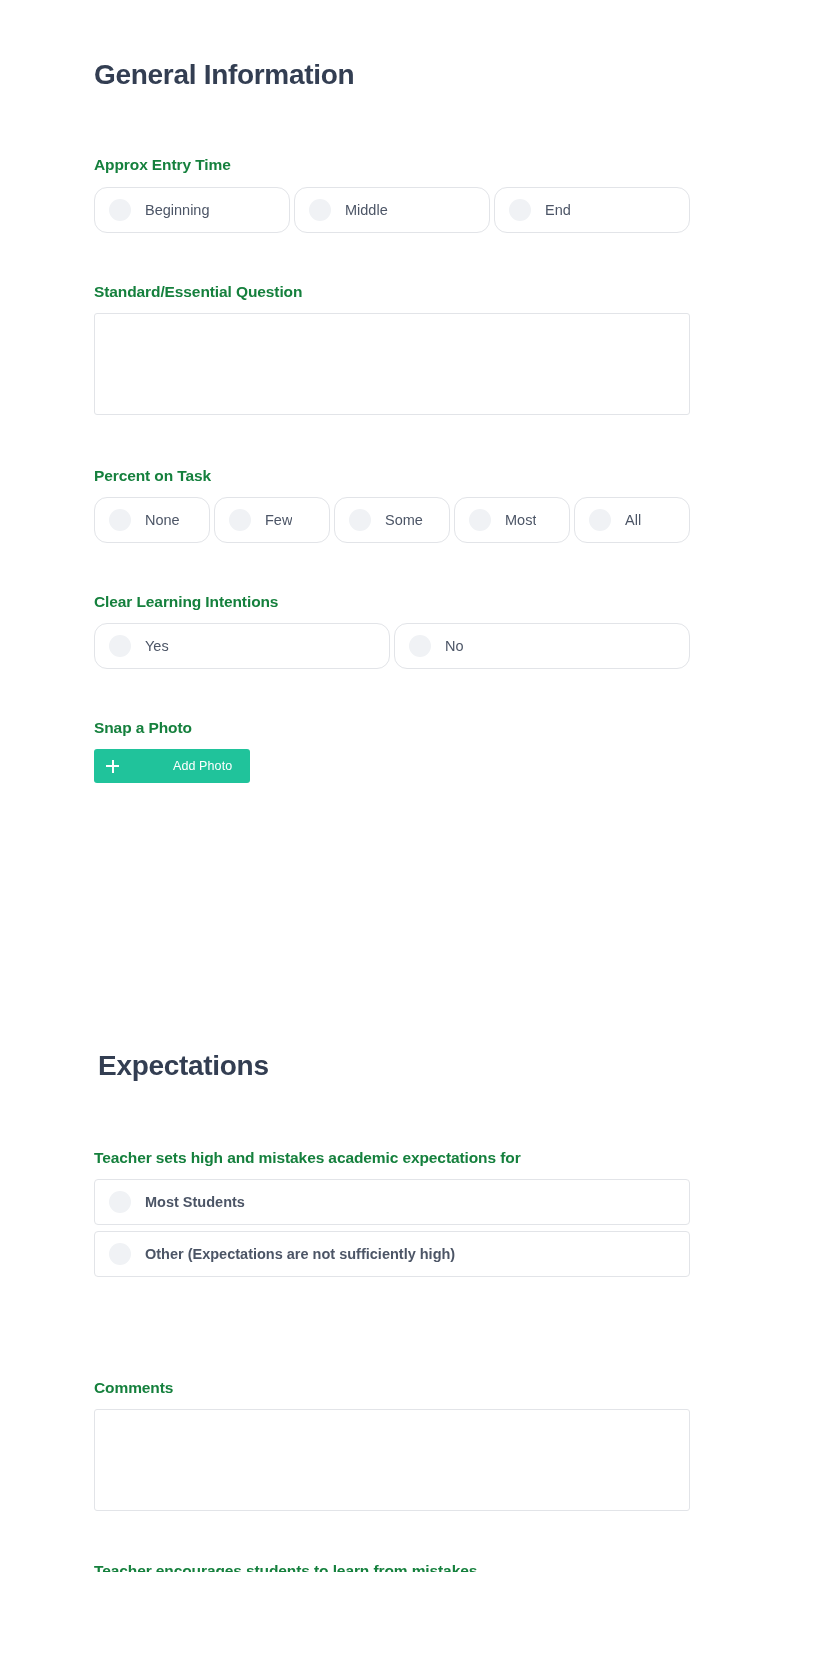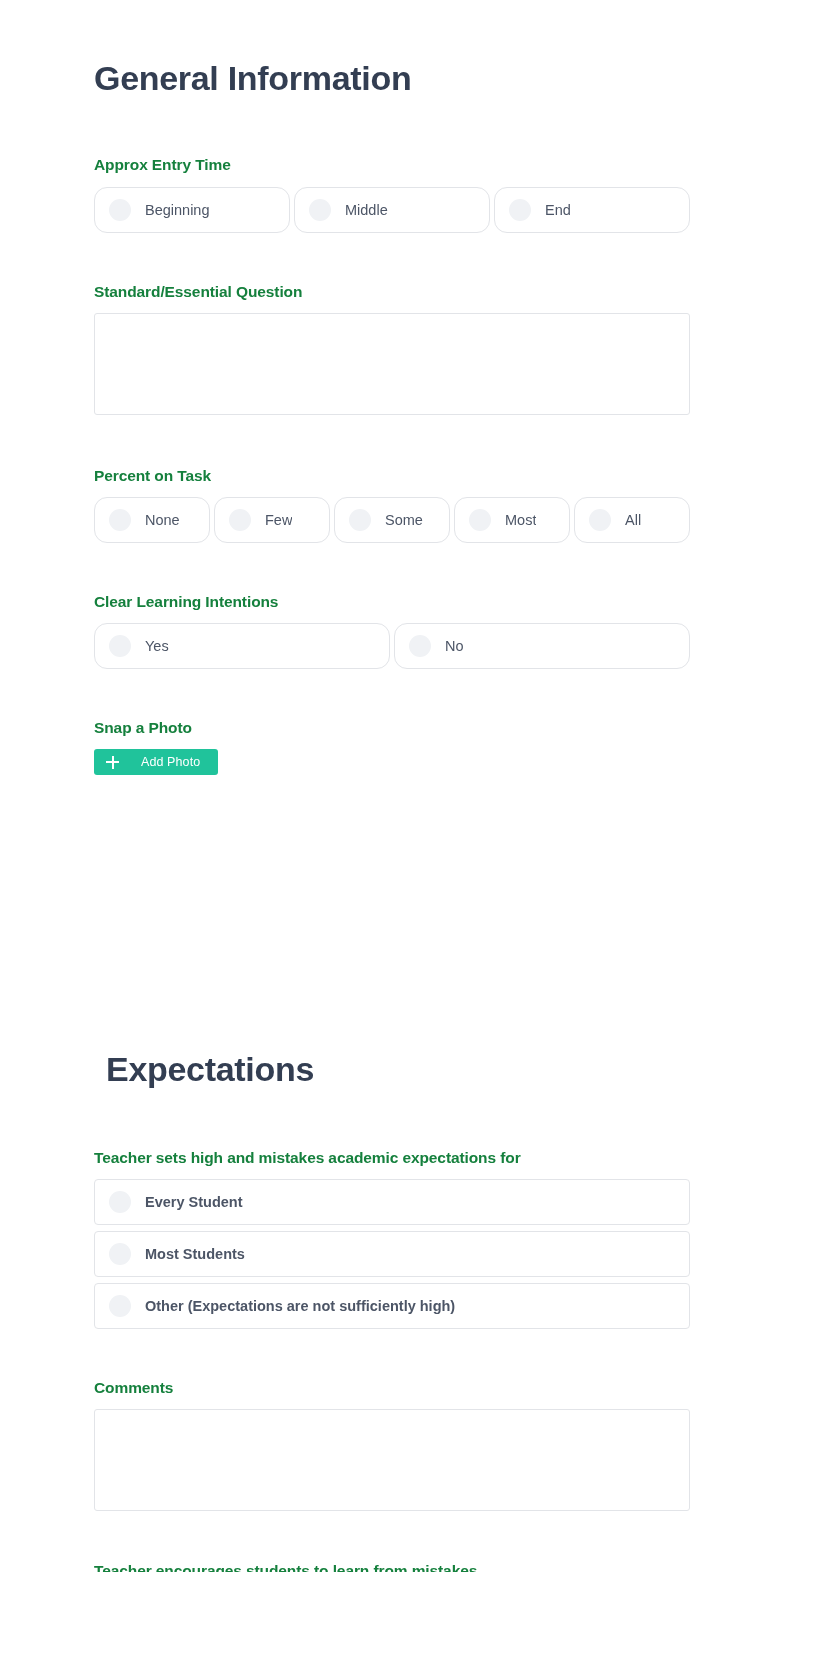--- a/index.html
+++ b/index.html
@@ -22,21 +22,21 @@
 
   .form-wrap {
     position: absolute;
     left: 94px;
     top: 0;
     width: 596px;
   }
 
   
   .section-title {
-    font-size: 34px;
+    font-size: 28px;
     font-weight: bold;
     color: #333e52;
     letter-spacing: -0.3px;
     line-height: 1.1;
   }
 
   
   .field-label {
     font-size: 15.5px;
     font-weight: bold;
@@ -101,23 +101,24 @@
     padding: 10px 12px;
   }
 
   
   .btn-add-photo {
     display: inline-flex;
     align-items: center;
     background: #20c39b;
     border: none;
     border-radius: 3px;
-    height: 26px;
+    height: 34px;
     padding: 0 18px 0 12px;
     cursor: pointer;
+    gap: 32px;
   }
   .plus-icon {
     position: relative;
     width: 13px;
     height: 13px;
     flex: 0 0 13px;
     margin-right: 22px;
   }
   .plus-icon::before, .plus-icon::after {
     content: "";
@@ -139,21 +140,21 @@
   #rowEntryTime      { position:absolute; left:0;  top:187px; }
   #lblStandard       { position:absolute; left:0;  top:283px; }
   #taStandard        { position:absolute; left:0;  top:313px; height:102px; }
   #lblPercent        { position:absolute; left:0;  top:467px; }
   #rowPercent        { position:absolute; left:0;  top:497px; }
   #lblClearLearning  { position:absolute; left:0;  top:593px; }
   #rowClearLearning  { position:absolute; left:0;  top:623px; }
   #lblSnapPhoto      { position:absolute; left:0;  top:719px; }
   #btnAddPhoto       { position:absolute; left:0;  top:749px; }
 
-  #expectTitle       { position:absolute; left:12px;  top:1051px; }
+  #expectTitle       { position:absolute; left:4px;  top:1051px; }
   #lblTeacherSets    { position:absolute; left:0;  top:1149px; }
   #stackExpect       { position:absolute; left:0;  top:1179px; }
   #lblComments       { position:absolute; left:0;  top:1379px; }
   #taComments        { position:absolute; left:0;  top:1409px; height:102px; }
   #lblCutoff         { position:absolute; left:0;  top:1562px; overflow:hidden; height:10px; }
 </style>
 </head>
 <body>
 
 <div class="page">
@@ -227,24 +228,20 @@
       <span class="btn-add-photo-label">Add Photo</span>
     </button>
 
     <h1 id="expectTitle" class="section-title">Expectations</h1>
 
     <div id="lblTeacherSets" class="field-label">Teacher sets high and mistakes academic expectations for</div>
 
     <div id="stackExpect" class="opt-stack">
       <div class="option">
         <span class="radio-dot"></span>
-        <span class="opt-label">Every Student</span>
-      </div>
-      <div class="option">
-        <span class="radio-dot"></span>
         <span class="opt-label">Most Students</span>
       </div>
       <div class="option">
         <span class="radio-dot"></span>
         <span class="opt-label">Other (Expectations are not sufficiently high)</span>
       </div>
     </div>
 
     <div id="lblComments" class="field-label">Comments</div>
 

